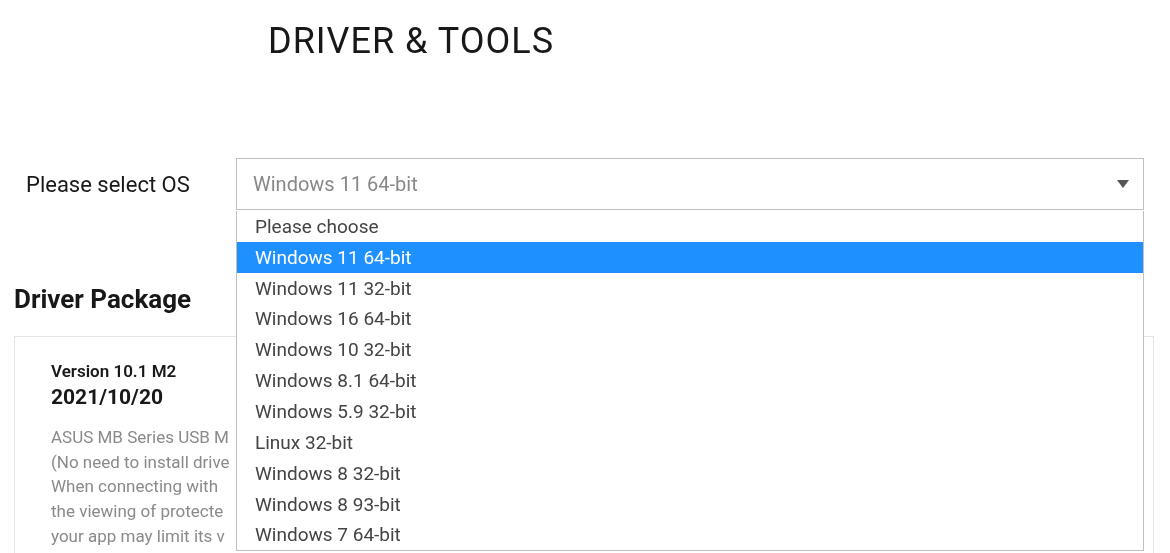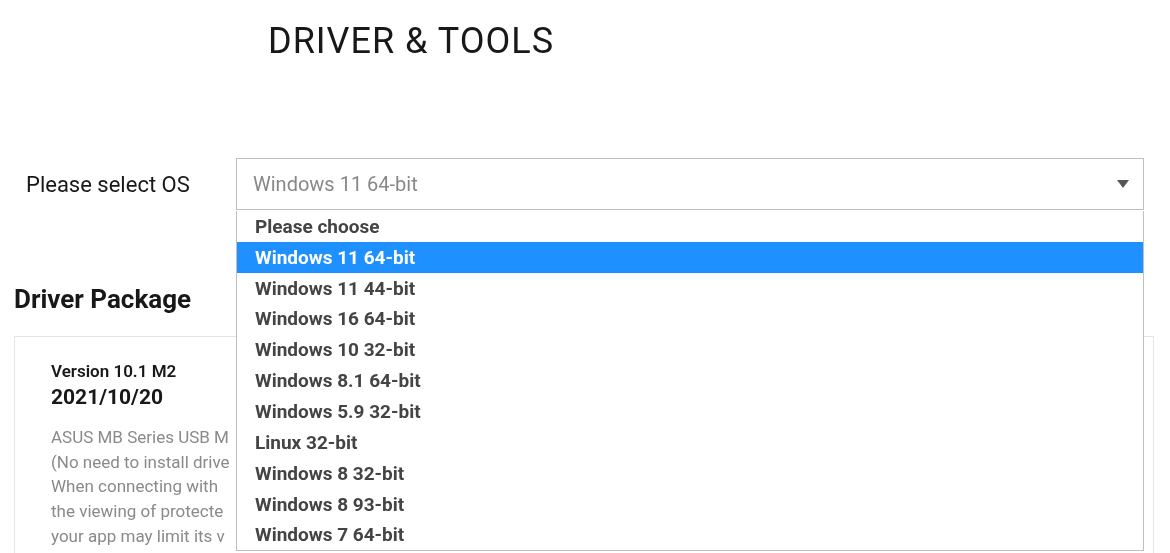--- a/index.html
+++ b/index.html
@@ -65,21 +65,20 @@
       border: 1px solid #bfbfbf;
       border-top: none;
       z-index: 10;
     }
     .dropdown-option {
       font-size: 19px;
       color: #444;
       padding: 2.9px 18px;
       cursor: pointer;
       line-height: 1.32;
-      font-weight: bold;
     }
     .dropdown-option.selected {
       background: #1e90ff;
       color: #fff;
     }
     .section-title {
       font-size: 26px;
       color: #181818;
       margin-left: 14px;
       margin-top: 74px;
@@ -120,21 +119,21 @@
       <span class="select-value">Windows 11 64-bit</span>
       <span class="select-caret">
         <svg width="12" height="8" viewBox="0 0 12 8">
             <polygon points="0,0 12,0 6,8" fill="#555"></polygon>
           </svg>
       </span>
     </div>
     <div class="dropdown" id="dropdown">
         <div class="dropdown-option">Please choose</div>
         <div class="dropdown-option selected">Windows 11 64-bit</div>
-        <div class="dropdown-option">Windows 11 44-bit</div>
+        <div class="dropdown-option">Windows 11 32-bit</div>
         <div class="dropdown-option">Windows 16 64-bit</div>
         <div class="dropdown-option">Windows 10 32-bit</div>
         <div class="dropdown-option">Windows 8.1 64-bit</div>
         <div class="dropdown-option">Windows 5.9 32-bit</div>
         <div class="dropdown-option">Linux 32-bit</div>
         <div class="dropdown-option">Windows 8 32-bit</div>
         <div class="dropdown-option">Windows 8 93-bit</div>
         <div class="dropdown-option">Windows 7 64-bit</div>
       </div>
   </div>

